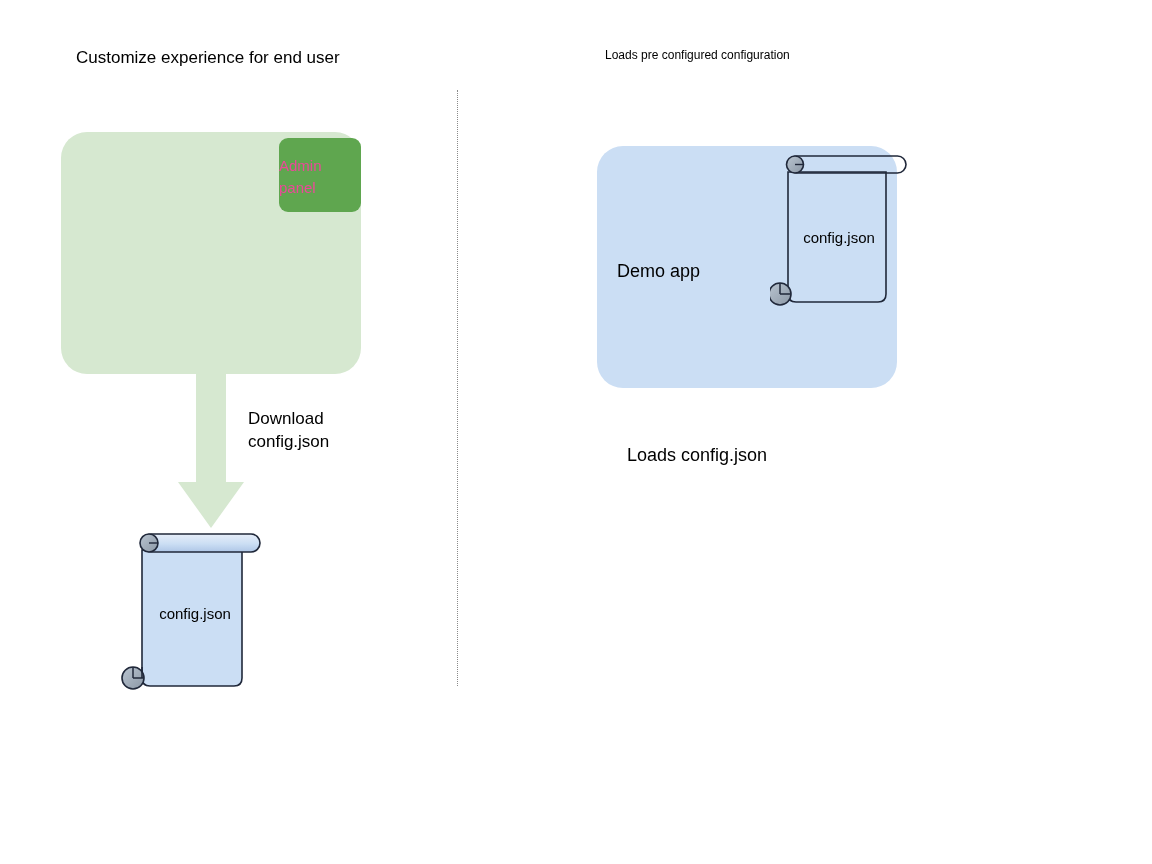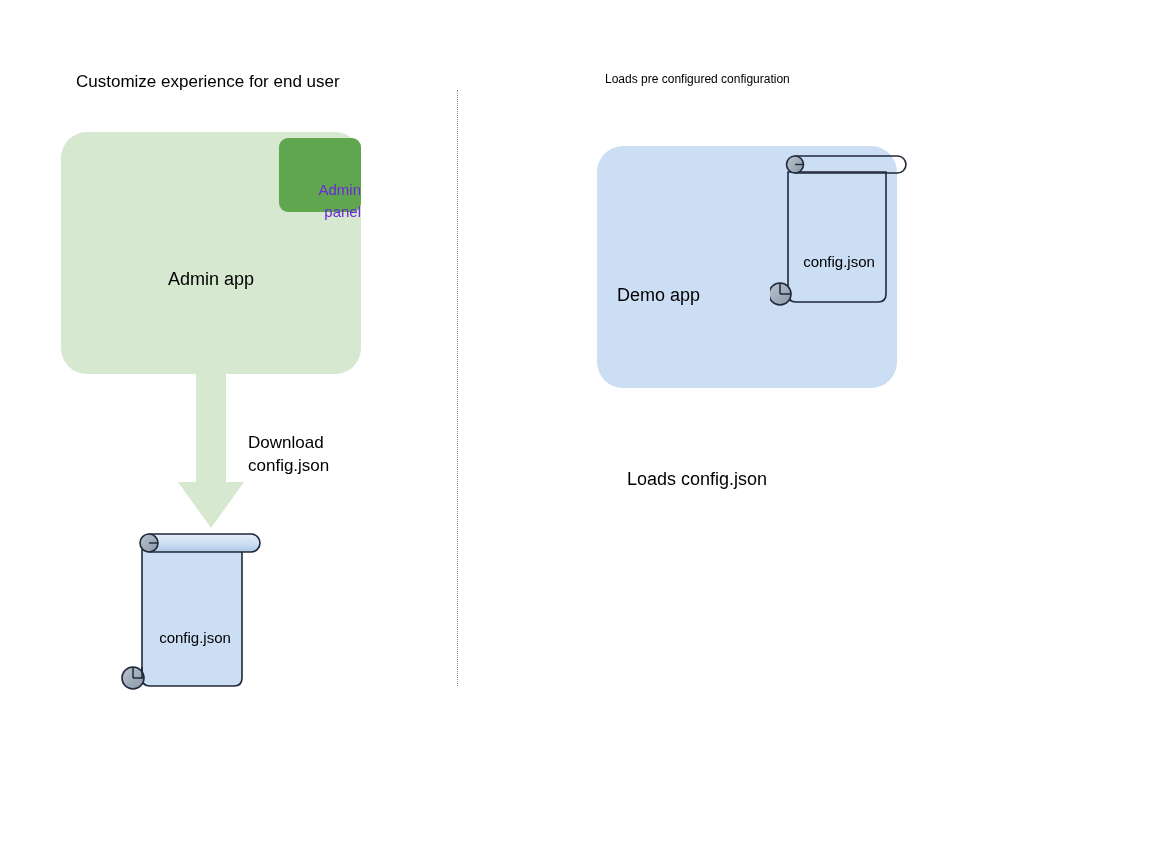--- a/index.html
+++ b/index.html
@@ -21,21 +21,20 @@
     left: 0; top: 0;
     width: 1152px;
     height: 864px;
   }
   .lbl {
     position: absolute;
     font-family: "Liberation Sans", sans-serif;
     color: #000000;
     white-space: pre;
     line-height: 1.35;
-    margin-top: 24px;
   }
 
   
   #heading-left {
     left: 76px;
     top: 47px;
     font-size: 17px;
   }
   #heading-right {
     left: 605px;
@@ -66,23 +65,23 @@
     top: 138px;
     width: 82px;
     height: 74px;
     background: #5FA64F;
     border-radius: 9px;
   }
   #admin-panel-label {
     left: 279px;
     top: 155px;
     width: 82px;
-    text-align: right;
+    text-align: left;
     font-size: 15px;
-    color: #6d28d9;
+    color: #ec4899;
     line-height: 1.45;
   }
 
   
   #download-arrow {
     position: absolute;
     left: 178px;
     top: 370px;
     width: 66px;
     height: 158px;
@@ -159,21 +158,20 @@
 </style>
 </head>
 <body>
 
 <div class="canvas">
 
   <div class="lbl" id="heading-left">Customize experience for end user</div>
 
   <div id="admin-app-box"></div>
 
-  <div class="lbl" id="admin-app-label">Admin app</div>
 
   <div id="admin-panel-box"></div>
 
   <div class="lbl" id="admin-panel-label"><span>Admin</span><br><span>panel</span></div>
 
   <svg id="download-arrow" viewBox="0 0 66 158" width="66" height="158">
     <polygon points="18,0 48,0 48,112 66,112 33,158 0,112 18,112" fill="#D6E8D0"></polygon>
   </svg>
 
   <div class="lbl" id="download-arrow-label"><span>Download</span><br><span>config.json</span></div>

